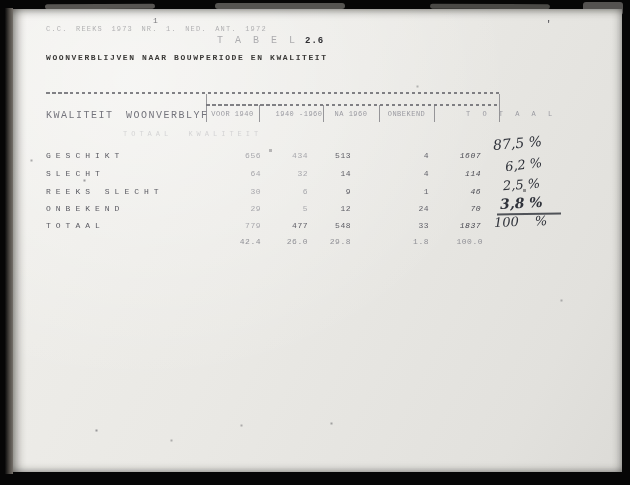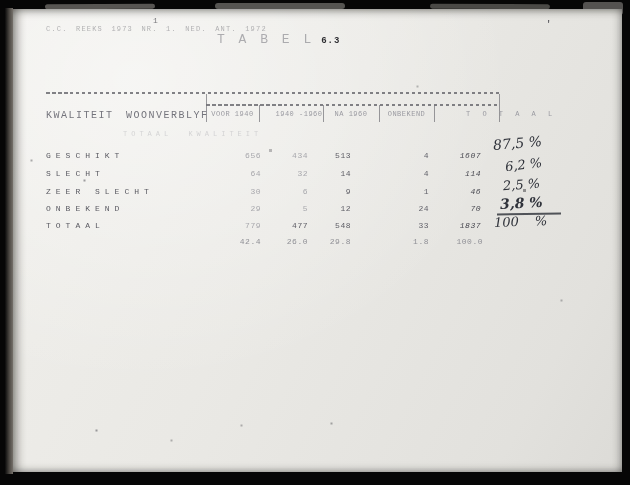--- a/index.html
+++ b/index.html
@@ -12,21 +12,21 @@
          background:
            radial-gradient(ellipse at 20% 15%, rgba(255,255,255,.5), rgba(255,255,255,0) 55%),
            linear-gradient(118deg,#f0efeb 0%,#eae9e5 45%,#e2e1dd 85%,#dcdbd7 100%);
          box-shadow: inset 9px 0 10px -5px rgba(30,28,25,.45),
                      inset -6px 0 9px -4px rgba(30,28,25,.35),
                      inset 0 7px 8px -5px rgba(30,28,25,.4),
                      inset 0 -6px 8px -5px rgba(30,28,25,.35);}
   .t{position:absolute;white-space:pre;line-height:1.1;}
   .faintline{font-size:7px;letter-spacing:1.2px;word-spacing:3px;color:rgba(120,120,126,.55);}
   .mark1{font-size:8px;color:rgba(90,90,96,.8);}
-  .tabelword{font-size:13px;letter-spacing:3px;color:rgba(125,125,132,.6);text-align:right;}
+  .tabelword{font-size:10px;letter-spacing:3px;color:rgba(125,125,132,.6);text-align:right;}
   .tabelnum{font-size:9px;font-weight:bold;color:#2e2e32;margin-left:7px;letter-spacing:1px;}
   .apos{font-size:9px;color:#3a3a40;}
   .title{font-size:8px;font-weight:bold;letter-spacing:1.6px;color:#3b3a38;}
   .dash{position:absolute;height:1.8px;
         background:repeating-linear-gradient(90deg,rgba(100,100,106,.8) 0 3.5px,transparent 3.5px 6px);}
   .vbar{position:absolute;width:1.2px;background:rgba(112,112,118,.7);}
   .grphdr{font-size:8px;letter-spacing:17px;color:#8b8b92;}
   .rowhdr{font-size:10px;letter-spacing:1.5px;word-spacing:5px;color:#74747c;}
   .colhdr{font-size:7px;letter-spacing:.5px;color:#9a9aa1;text-align:center;}
   .colhdr.sp{letter-spacing:4px;}
@@ -58,23 +58,24 @@
   <div class="streak" style="left:45px;top:4px;width:110px;height:5px;background:#8e8b85;opacity:.6;transform:rotate(-.4deg);"></div>
   <div class="streak" style="left:215px;top:3px;width:130px;height:6px;background:#98958f;opacity:.55;"></div>
   <div class="streak" style="left:430px;top:4px;width:120px;height:5px;background:#8e8b85;opacity:.5;transform:rotate(.3deg);"></div>
   <div class="streak" style="left:583px;top:2px;width:40px;height:13px;background:#b3b0aa;opacity:.45;"></div>
   <div class="gutter"></div>
 
   <div class="paper">
 
     <div class="t faintline" style="left:33px;top:17px;">C.C. REEKS 1973 NR. 1. NED. ANT. 1972</div>
     <div class="t mark1" style="left:140px;top:8px;">1</div>
-    <div class="t" style="left:204px;top:22px;"><span class="tabelword">T A B E L</span><span class="tabelnum">6.3</span></div>
+    <div class="t" style="left:204px;top:22px;"><span class="tabelword">T A B E L</span><span class="tabelnum">2.6</span></div>
     <div class="t apos" style="left:533px;top:12px;">'</div>
 
+    <div class="t title" style="left:33px;top:45px;">WOONVERBLIJVEN NAAR BOUWPERIODE EN KWALITEIT</div>
 
     <div class="dash" style="left:33px;top:83px;width:455px;"></div>
     <div class="dash" style="left:193px;top:95px;width:294px;"></div>
     <div class="vbar" style="left:193px;top:85px;height:28px;"></div>
     <div class="vbar" style="left:246px;top:96px;height:17px;"></div>
     <div class="vbar" style="left:310px;top:96px;height:17px;"></div>
     <div class="vbar" style="left:366px;top:96px;height:17px;"></div>
     <div class="vbar" style="left:421px;top:96px;height:17px;"></div>
     <div class="vbar" style="left:486px;top:85px;height:28px;"></div>
 
@@ -94,21 +95,21 @@
     <div class="t num cm2" style="left:366px;top:143px;">4</div>
     <div class="t num cd" style="left:418px;top:143px;">1607</div>
 
     <div class="t lbl" style="left:33px;top:161px;">SLECHT</div>
     <div class="t num cf" style="left:198px;top:161px;">64</div>
     <div class="t num cf" style="left:245px;top:161px;">32</div>
     <div class="t num cm" style="left:288px;top:161px;">14</div>
     <div class="t num cm2" style="left:366px;top:161px;">4</div>
     <div class="t num cd" style="left:418px;top:161px;">114</div>
 
-    <div class="t lbl" style="left:33px;top:179px;">ZEER SLECHT</div>
+    <div class="t lbl" style="left:33px;top:179px;">REEKS SLECHT</div>
     <div class="t num cf" style="left:198px;top:179px;">30</div>
     <div class="t num cf" style="left:245px;top:179px;">6</div>
     <div class="t num cm" style="left:288px;top:179px;">9</div>
     <div class="t num cm2" style="left:366px;top:179px;">1</div>
     <div class="t num cd" style="left:418px;top:179px;">46</div>
 
     <div class="t lbl" style="left:33px;top:196px;">ONBEKEND</div>
     <div class="t num cf" style="left:198px;top:196px;">29</div>
     <div class="t num cf" style="left:245px;top:196px;">5</div>
     <div class="t num cm" style="left:288px;top:196px;">12</div>

